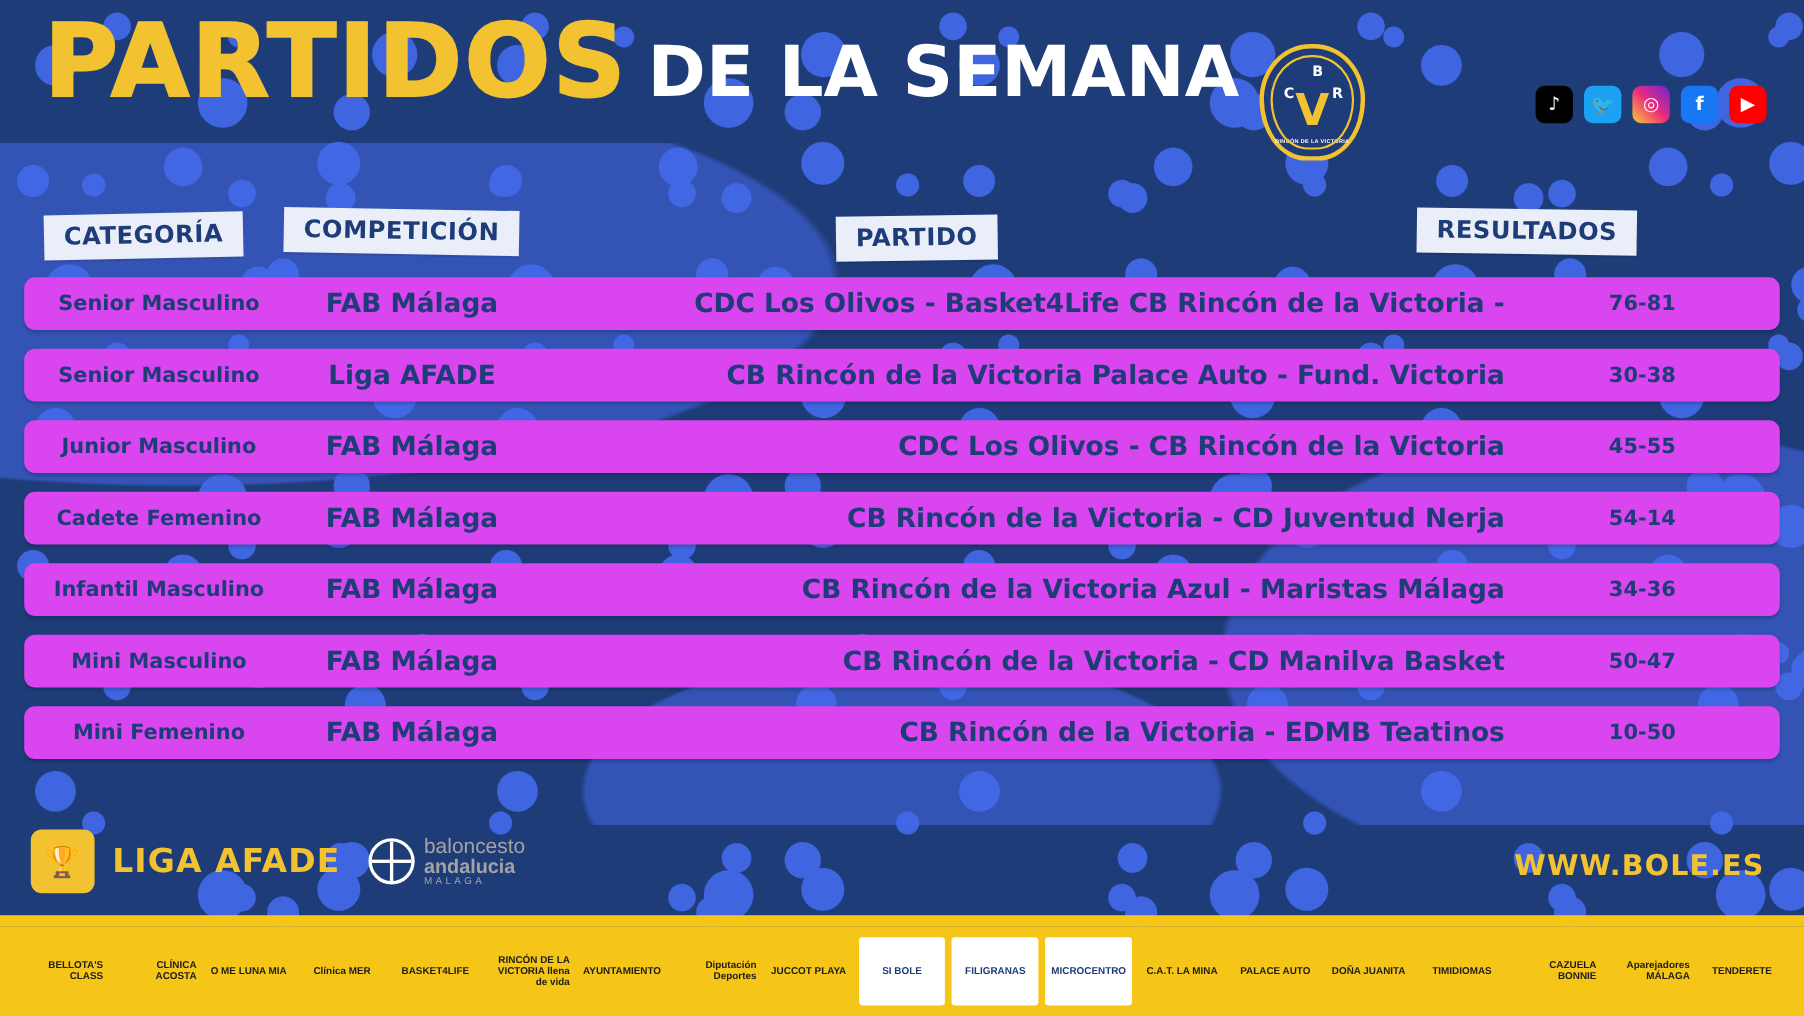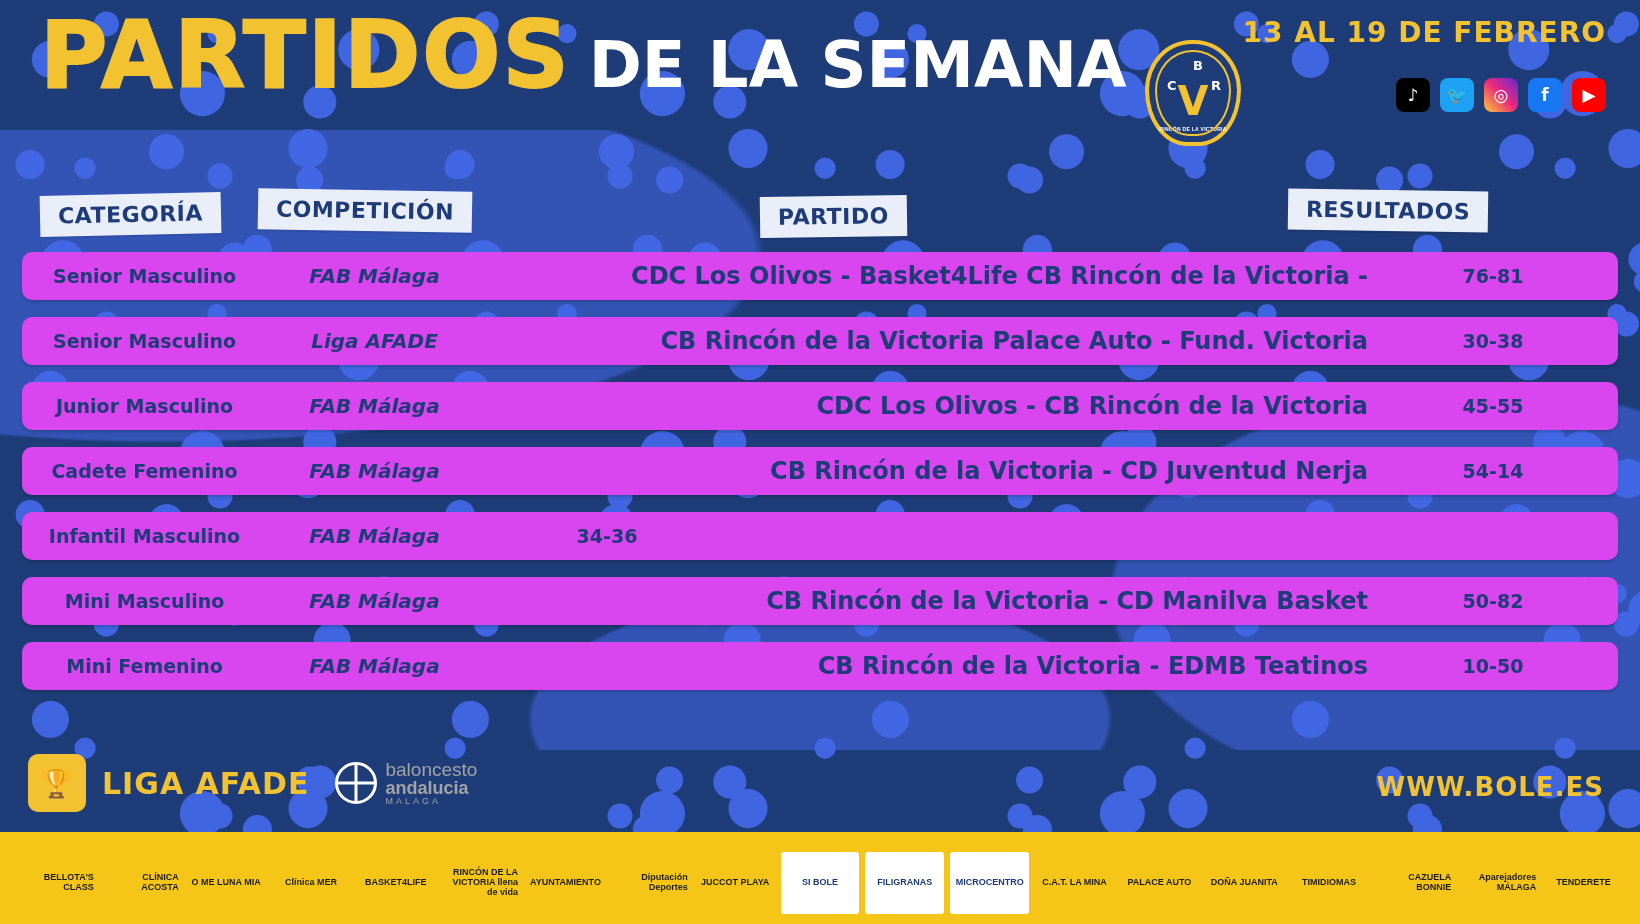--- a/index.html
+++ b/index.html
@@ -167,21 +167,21 @@
     height: 48px;
     margin-bottom: 17px;
     display: flex;
     align-items: center;
     color: #1e3c78;
     font-family: "DejaVu Sans", sans-serif;
     font-weight: 700;
     box-shadow: 0 2px 3px rgba(0,0,0,.18);
   }
   .c-cat { width: 245px; text-align: center; font-size: 19px; }
-  .c-comp { width: 215px; text-align: center; font-size: 20px; font-style: italic; }
+  .c-comp { width: 215px; text-align: center; font-size: 24px; }
   .c-part { flex: 1; text-align: right; font-size: 24px; }
   .c-res { width: 250px; text-align: center; font-size: 19px; }
 
   
   .footer-brands {
     position: absolute; left: 28px; bottom: 112px;
     display: flex; align-items: center; gap: 16px;
   }
   .afade-badge {
     width: 58px; height: 58px; border-radius: 10px;
@@ -259,21 +259,20 @@
   <div class="crest">
     <div class="shield">
       <span class="letters l-c">C</span>
       <span class="letters l-b">B</span>
       <span class="letters l-r">R</span>
       <span class="v-letter">V</span>
       <span class="crest-name">RINCÓN DE LA VICTORIA</span>
     </div>
   </div>
 
-  <div class="date-badge">13 AL 19 DE FEBRERO</div>
 
   <div class="socials">
     <div class="soc soc-tiktok">♪</div>
     <div class="soc soc-twitter">🐦</div>
     <div class="soc soc-instagram">◎</div>
     <div class="soc soc-facebook">f</div>
     <div class="soc soc-youtube">▶</div>
   </div>
 
   <div class="col-heads">
@@ -304,27 +303,28 @@
     </div>
     <div class="row">
       <div class="c-cat">Cadete Femenino</div>
       <div class="c-comp">FAB Málaga</div>
       <div class="c-part">CB Rincón de la Victoria - CD Juventud Nerja</div>
       <div class="c-res">54-14</div>
     </div>
     <div class="row">
       <div class="c-cat">Infantil Masculino</div>
       <div class="c-comp">FAB Málaga</div>
+      <div class="c-part">CB Rincón de la Victoria Azul - Maristas Málaga</div>
       <div class="c-res">34-36</div>
     </div>
     <div class="row">
       <div class="c-cat">Mini Masculino</div>
       <div class="c-comp">FAB Málaga</div>
       <div class="c-part">CB Rincón de la Victoria - CD Manilva Basket</div>
-      <div class="c-res">50-82</div>
+      <div class="c-res">50-47</div>
     </div>
     <div class="row">
       <div class="c-cat">Mini Femenino</div>
       <div class="c-comp">FAB Málaga</div>
       <div class="c-part">CB Rincón de la Victoria - EDMB Teatinos</div>
       <div class="c-res">10-50</div>
     </div>
   </div>
 
   <div class="footer-brands">

